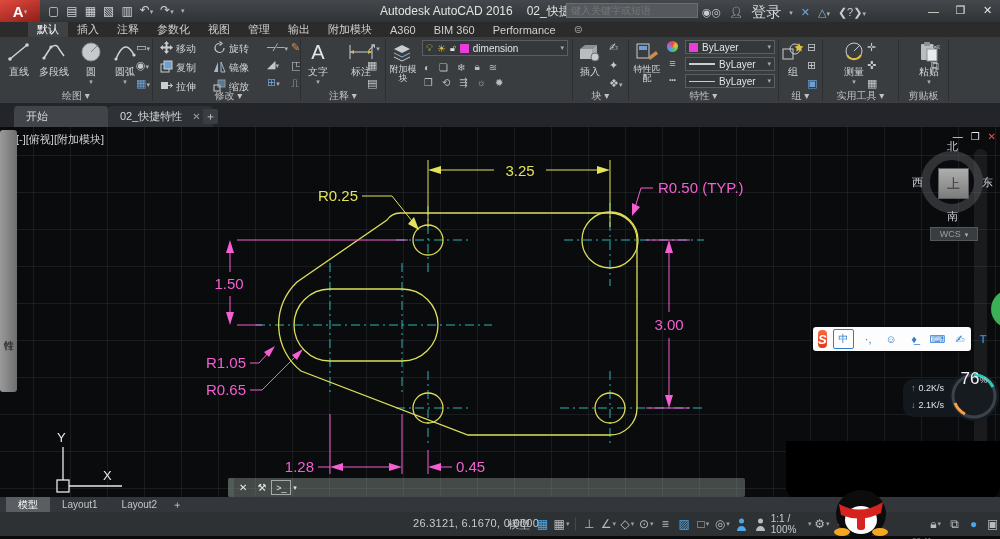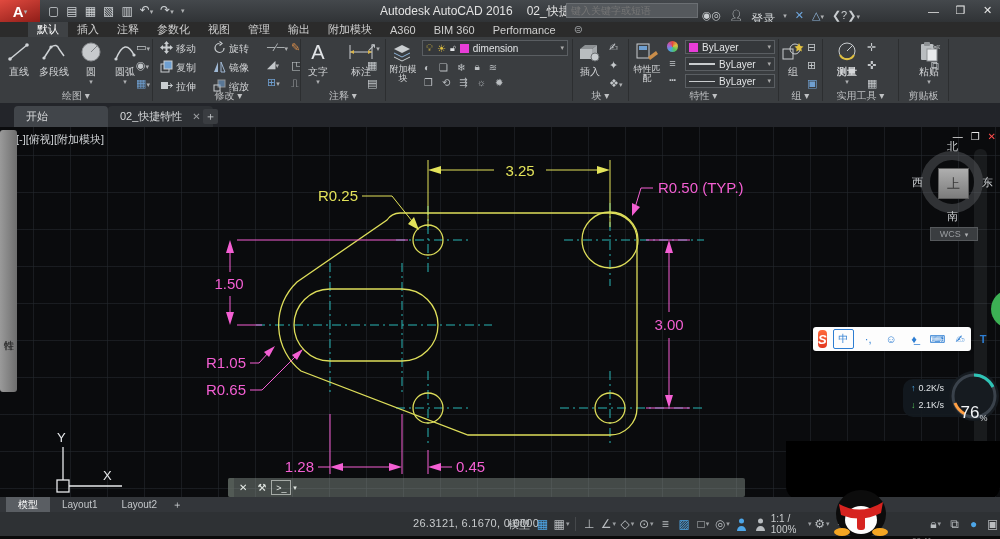--- a/index.html
+++ b/index.html
@@ -72,21 +72,21 @@
   #sogou{left:813px;top:200px;width:158px;height:24px;background:#fdfdfd;border-radius:3px;display:flex;align-items:center;
          gap:6px;padding:0 5px;box-sizing:border-box;box-shadow:0 1px 3px rgba(0,0,0,.5);}
   #sogou .slogo{width:18px;height:18px;background:linear-gradient(#ff6a3c,#e2371f);border-radius:4px;color:#fff;
                 font-weight:bold;font-size:13px;display:flex;align-items:center;justify-content:center;font-style:italic;}
   #sogou .sico{color:#2d7dd2;font-size:11px;line-height:1;}
   #netwidget{left:903px;top:242px;width:97px;height:54px;}
   #net-bg{position:absolute;left:0;top:10px;width:75px;height:38px;background:rgba(20,26,32,.92);border-radius:10px;}
   .net-line{position:absolute;font-size:9px;color:#dfe3e6;display:flex;gap:3px;align-items:center;}
   .net-up{color:#4aa3e0;} .net-dn{color:#57c75a;}
   #gauge{position:absolute;left:44px;top:0;width:54px;height:54px;}
-  #gauge .gv{position:absolute;left:0;top:0;width:54px;height:54px;display:flex;align-items:flex-end;justify-content:center;
+  #gauge .gv{position:absolute;left:0;top:0;width:54px;height:54px;display:flex;align-items:flex-start;justify-content:center;
              color:#f2f4f6;font-size:17px;}
   #gauge .gu{font-size:9px;color:#cfd3d6;margin-top:6px;}
   #greenball{left:986px;top:160px;width:36px;height:44px;}
   #blackpanel{left:786px;top:441px;width:214px;height:59px;background:#000;border-radius:0 0 14px 14px;}
   
   #cmdbar{left:228px;top:478px;width:517px;height:19px;background:rgba(150,163,154,.42);border-radius:2px;display:flex;align-items:center;}
   #cmd-grip{width:6px;height:100%;background:rgba(90,98,92,.65);border-radius:2px 0 0 2px;}
   .cmd-ico{color:#e6ebe7;font-size:10px;margin:0 5px;}
   #cmd-prompt{width:18px;height:13px;border:1px solid rgba(230,235,230,.6);color:#e8ece9;font-size:9px;
               display:flex;align-items:center;justify-content:center;margin-right:2px;}
@@ -127,21 +127,21 @@
       <span>↷<span class="drop">▾</span></span>
       <span class="drop">▾</span>
     </div>
     <div class="title-text">
       <span>Autodesk AutoCAD 2016</span><b>02_快捷特性.dwg</b>
     </div>
     <input id="tb-search" class="abs" placeholder="键入关键字或短语" style="">
     <div class="abs row" style="left:702px;top:3px;gap:8px;">
       <span class="tb-ico">◉◎</span>
       <span class="tb-ico">👤︎</span>
-      <span style="font-size:12px;color:#d5d8da;margin-top:8px;">登录</span>
+      <span style="font-size:15px;color:#d5d8da;">登录</span>
       <span class="drop">▾</span>
       <span class="tb-ico" style="color:#6fa8e0;font-weight:bold;">✕</span>
       <span class="tb-ico" style="color:#8fb4d8;">△<span class="drop">▾</span></span>
       <span class="tb-ico">❮?❯<span class="drop">▾</span></span>
     </div>
     <div class="abs row" style="right:6px;top:4px;gap:14px;">
       <span class="winbtn">—</span>
       <span class="winbtn">❐</span>
       <span class="winbtn">✕</span>
     </div>
@@ -397,21 +397,21 @@
       <div class="abs" style="left:28px;top:4px;display:flex;flex-direction:column;gap:5px;">
         <span class="mig">⊟</span>
         <span class="mig">⊞</span>
         <span class="mig" style="color:#6f9fd0;">▣</span>
       </div>
       <div class="plabel"><span>组</span> ▾</div>
     </div>
     <div class="psep" style="left:822px;"></div>
 
     <div class="panel" style="left:823px;width:75px;">
-      <div class="bigbtn" style="left:8px;width:32px;font-weight:bold;">
+      <div class="bigbtn" style="left:15px;width:32px;">
         <div class="bicon">
           <svg width="26" height="22">
               <circle cx="13" cy="10" r="8" fill="none" stroke="#c9cdd0"></circle>
               <line x1="13" y1="10" x2="19" y2="4" stroke="#c9cdd0"></line>
               <path d="M6,14 a8,8 0 0 0 14,0" fill="none" stroke="#e0c040" stroke-width="2"></path>
             </svg>
         </div><span>测量</span><div class="drop">▾</div>
       </div>
       <div class="abs" style="left:44px;top:4px;display:flex;flex-direction:column;gap:5px;">
         <span class="mig">✛</span>

